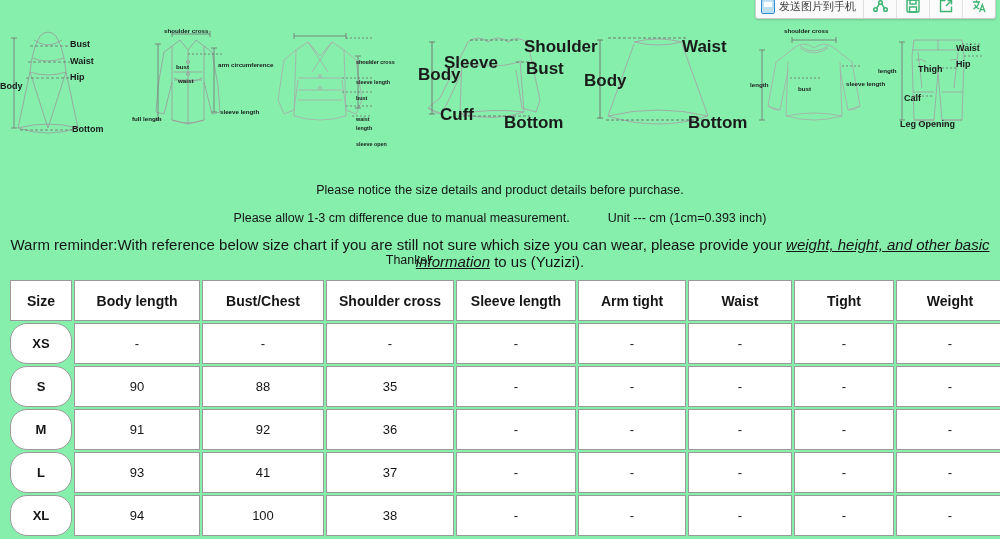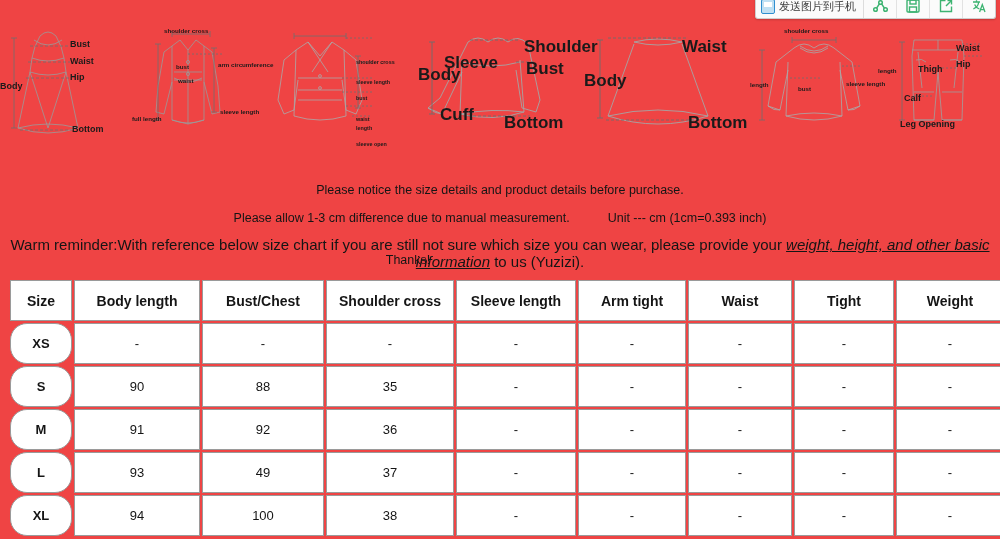--- a/index.html
+++ b/index.html
@@ -6,21 +6,21 @@
     margin: 0;
     padding: 0;
     background: #ffffff;
     font-family: "Liberation Sans", sans-serif;
   }
   #page {
     position: relative;
     width: 1000px;
     height: 539px;
     overflow: hidden;
-    background: #ef4444;
+    background: #86efac;
   }
 
   
   .ext-toolbar {
     position: absolute;
     top: -6px;
     right: 4px;
     height: 24px;
     display: flex;
     align-items: stretch;
@@ -454,21 +454,21 @@
         <td>36</td>
         <td>-</td>
         <td>-</td>
         <td>-</td>
         <td>-</td>
         <td>-</td>
       </tr>
       <tr>
         <td class="sizecell">L</td>
         <td>93</td>
-        <td>49</td>
+        <td>41</td>
         <td>37</td>
         <td>-</td>
         <td>-</td>
         <td>-</td>
         <td>-</td>
         <td>-</td>
       </tr>
       <tr>
         <td class="sizecell">XL</td>
         <td>94</td>

